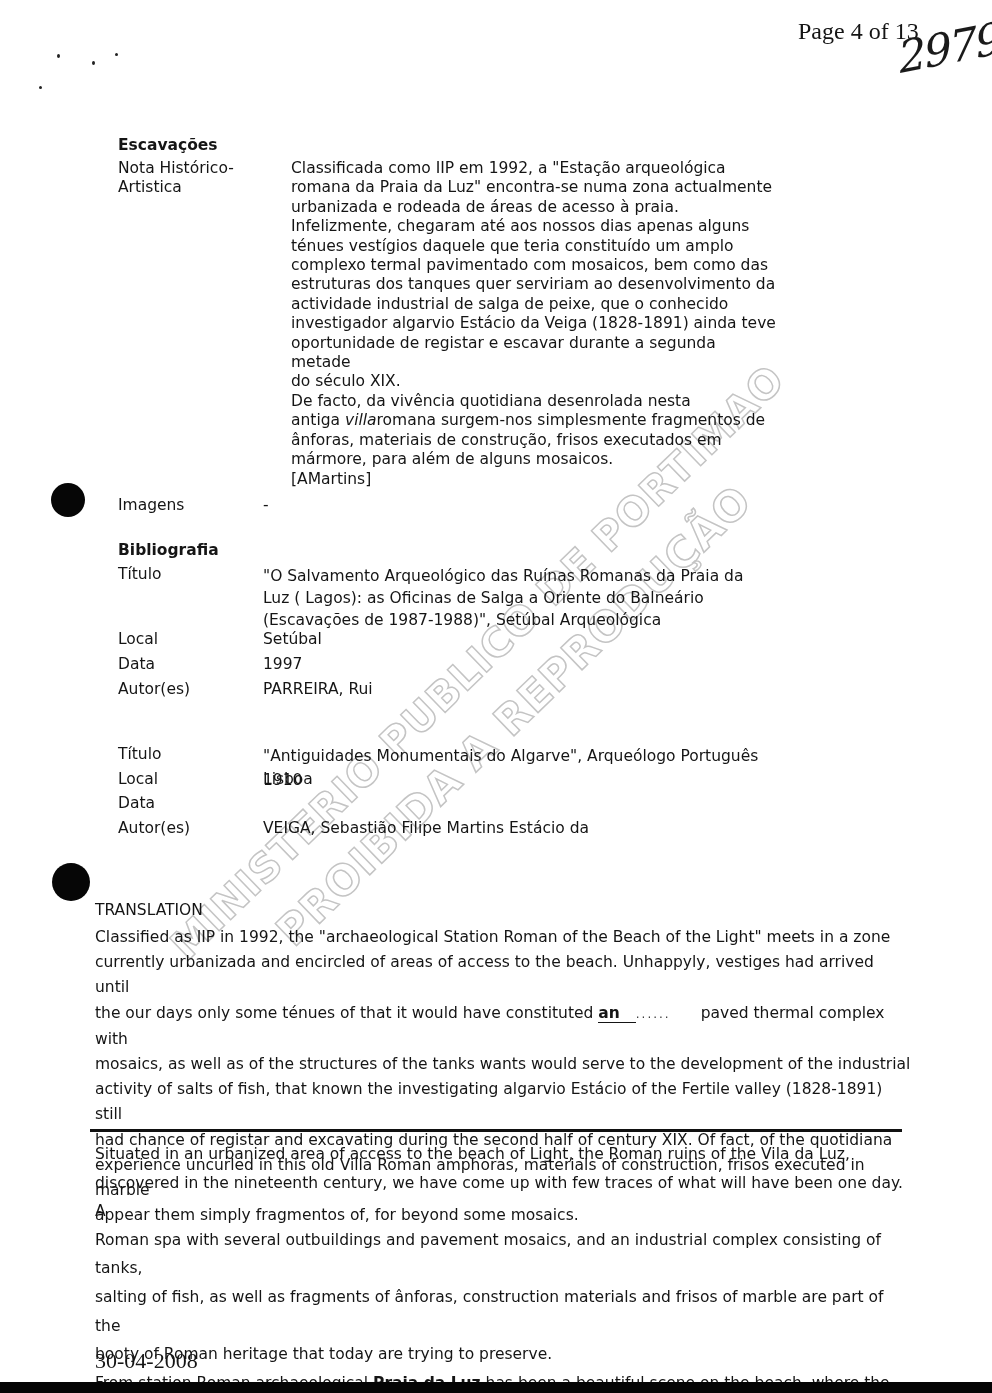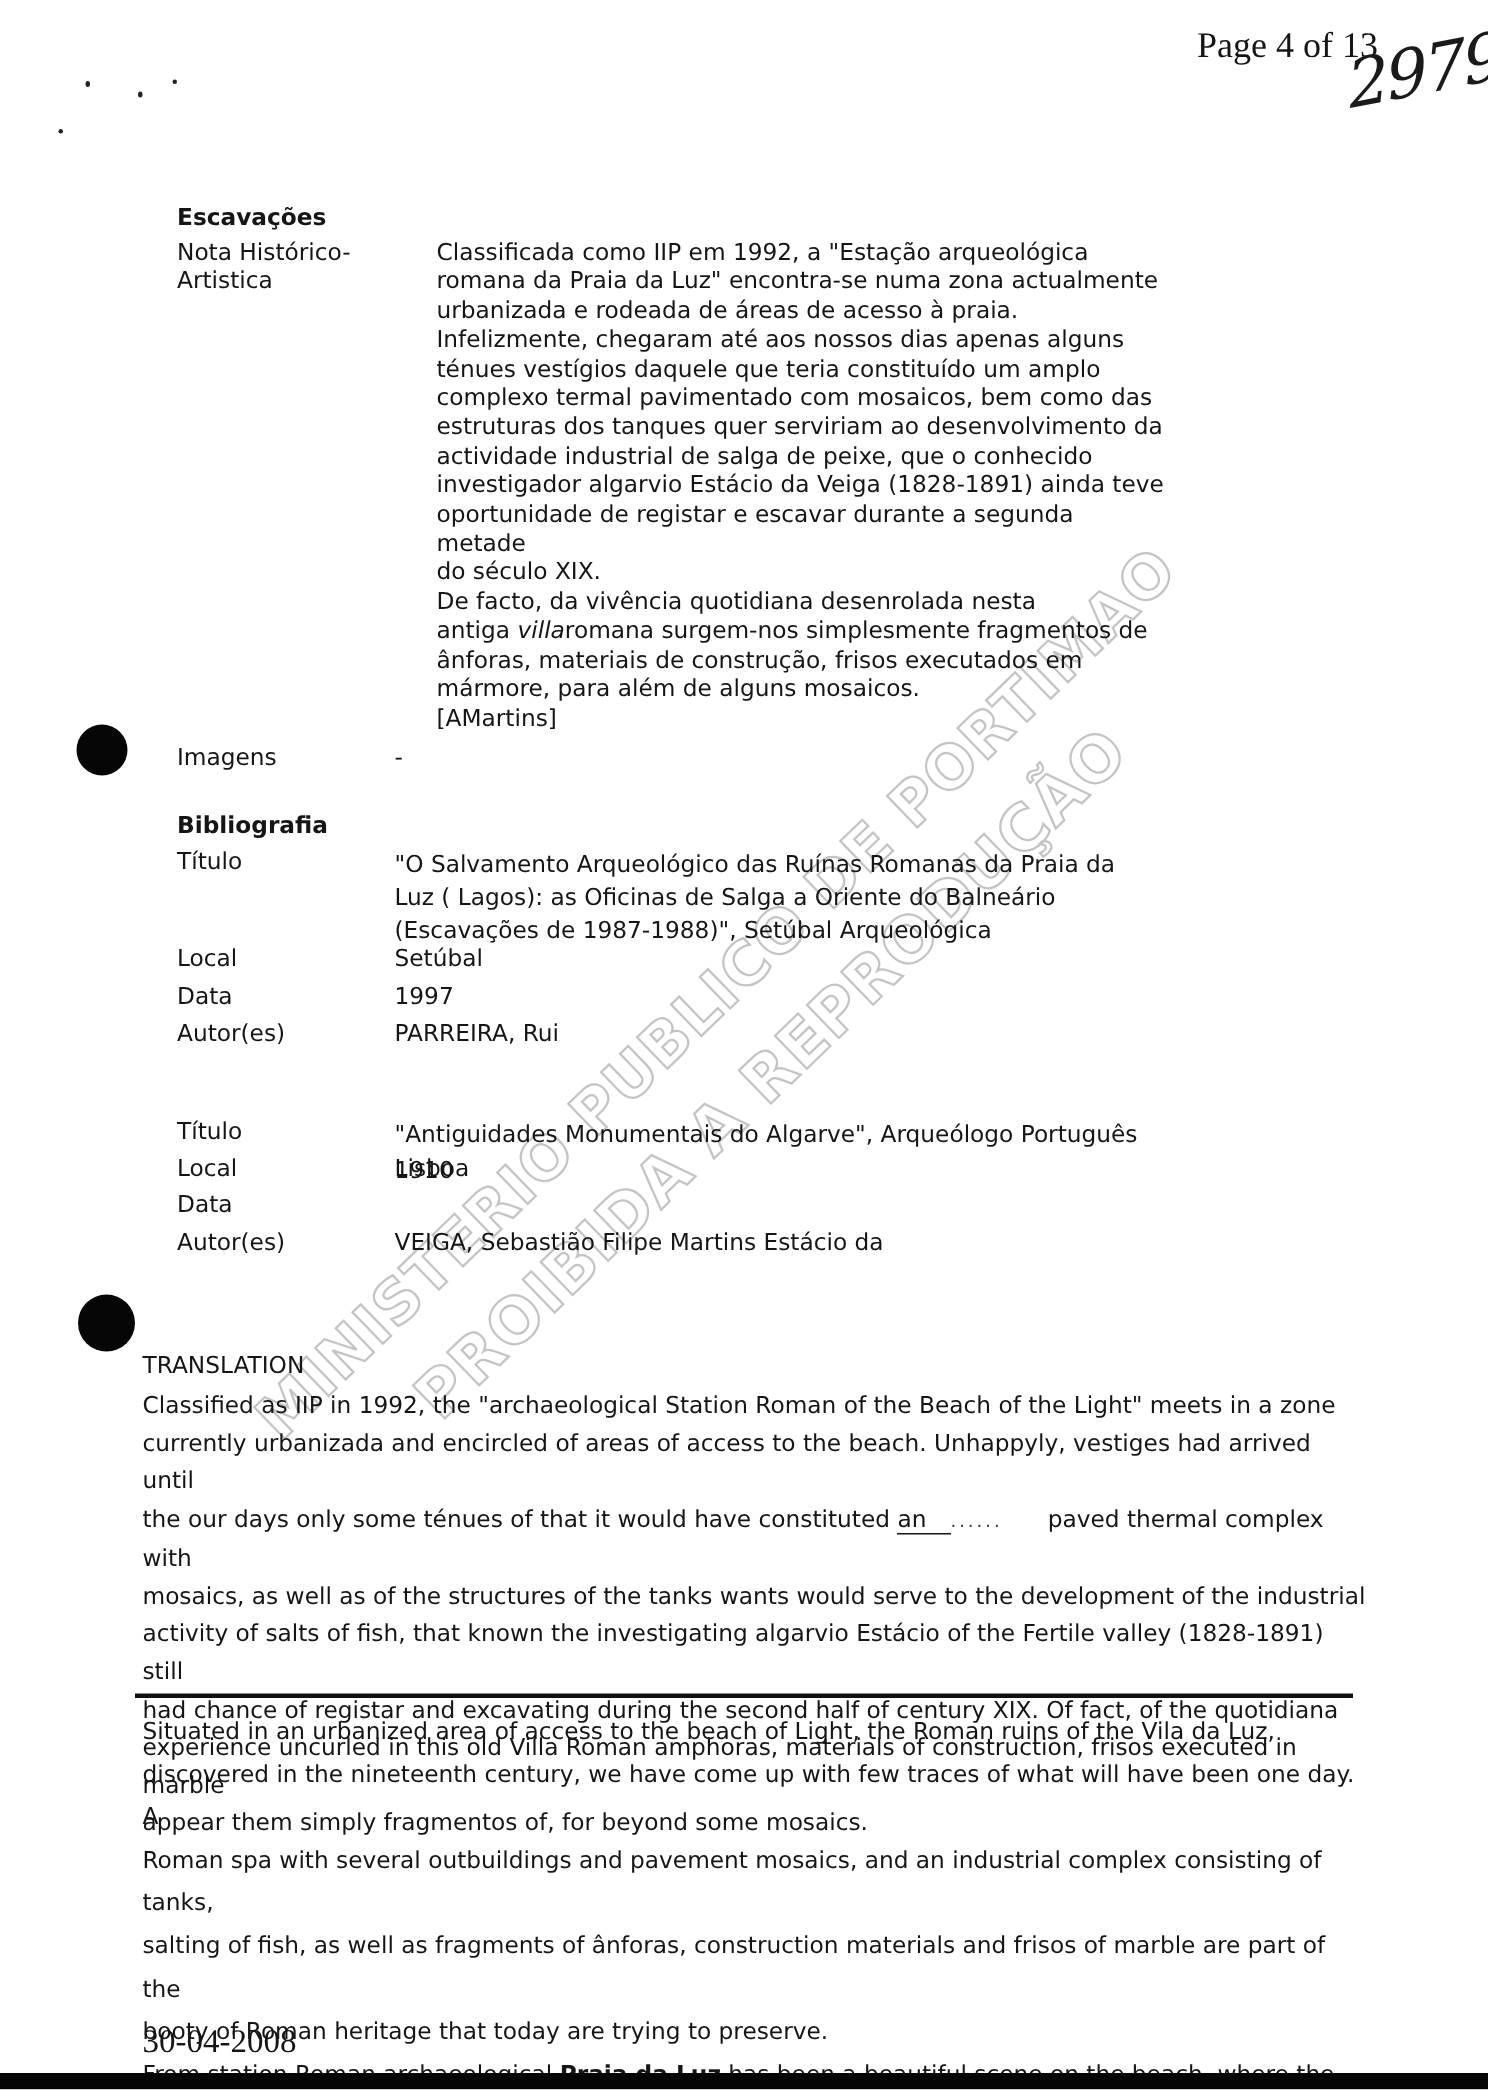--- a/index.html
+++ b/index.html
@@ -18,21 +18,21 @@
   .trans{font-size:15.5px;line-height:25.2px;width:818px;text-align:left;}
   .para2{font-size:15.5px;line-height:28.6px;width:818px;}
   .punch{background:#060606;border-radius:50%;}
   .speck{background:#222;border-radius:50%;}
   .rule{background:#111;}
   .botbar{background:#050505;}
   .hand{
     font-family:"DejaVu Serif",serif;font-style:italic;font-size:44px;
     transform:rotate(-11deg) skewX(-6deg);color:#1a1a1a;letter-spacing:-2px;
   }
-  .u-an{border-bottom:1.6px solid #151515;padding-right:16px;}
+  .u-an{border-bottom:1.6px solid #151515;padding-right:16px;font-weight:bold;}
   .dots{letter-spacing:2px;font-size:12px;color:#3a3a3a;margin-right:30px;}
   .wm{position:absolute;left:0;top:0;z-index:1;}
   .content{position:absolute;left:0;top:0;width:992px;height:1393px;z-index:2;}
   .wm text{font-family:"DejaVu Sans",sans-serif;font-weight:bold;fill:none;stroke-width:1.5px;}
   i.villa{font-style:italic;}
   b.pdl{font-weight:bold;}
 </style>
 </head>
 <body>
 

